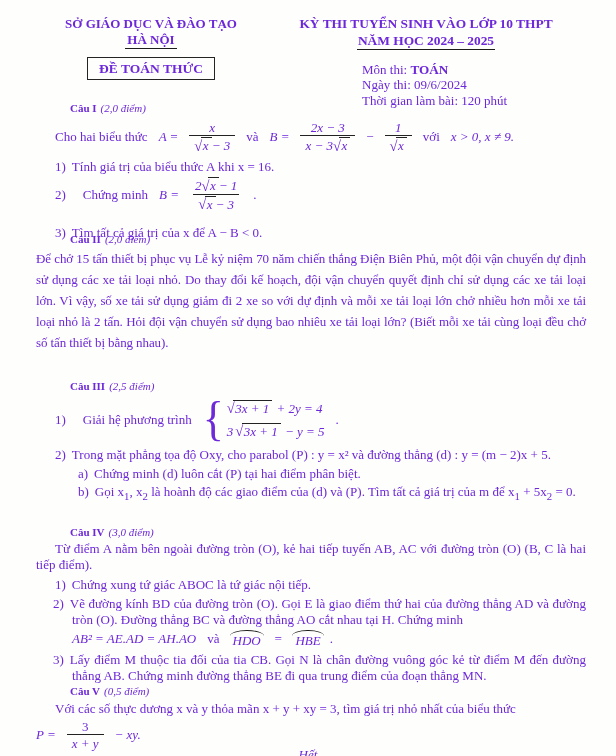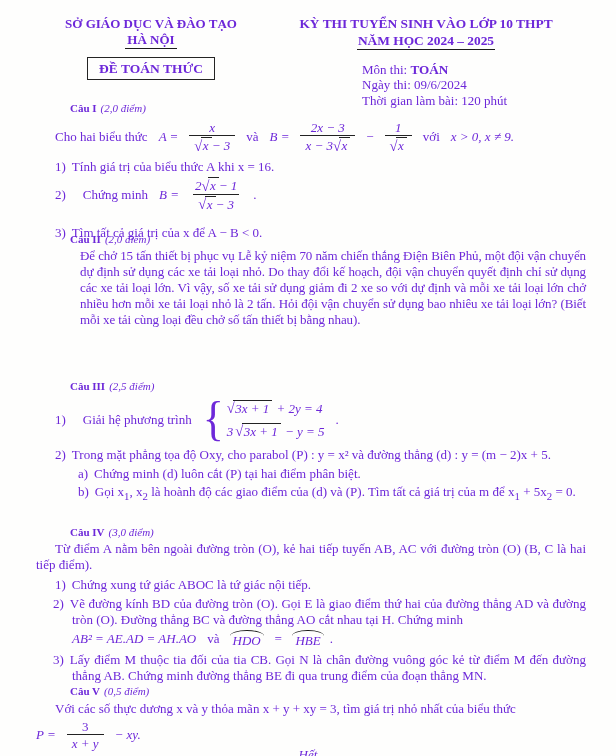--- a/index.html
+++ b/index.html
@@ -34,21 +34,21 @@
   
   .sec { line-height: 16px; }
   .sec-head { font-size: 11px; margin-left: 34px; }
   .sec-title { font-weight: bold; }
   .sec-pts { font-style: italic; margin-left: 4px; }
   .mi { font-style: italic; }
   .lbl { margin-right: 6px; }
   .item { padding-left: 19px; }
   .hang { padding-left: 36px; text-indent: -19px; text-align: justify; line-height: 15.6px; }
   .flush-indent { text-indent: 19px; text-align: justify; line-height: 15.6px; }
-  .para { text-align: justify; line-height: 16px; letter-spacing: -0.1px; margin-left: 44px; }
+  .para { text-align: justify; line-height: 21px; letter-spacing: -0.1px; }
   .sub { padding-left: 42px; }
   .sub-hang { padding-left: 59px; text-indent: -17px; text-align: justify; line-height: 16.5px; }
 
   
   .m-line { display: flex; align-items: center; gap: 11px; flex-wrap: nowrap; }
   .frac { display: inline-flex; flex-direction: column; align-items: center; text-align: center; }
   .frac .num, .frac .den { display: block; padding: 0 5px; line-height: 1.18; white-space: nowrap; }
   .frac .den { border-top: 1.15px solid #222; padding-top: 1px; }
   .sqrt { display: inline-flex; align-items: flex-end; white-space: nowrap; }
   .sqrt .rs { font-style: normal; line-height: 1; font-size: 1.12em; transform: translateY(-0.5px); }

